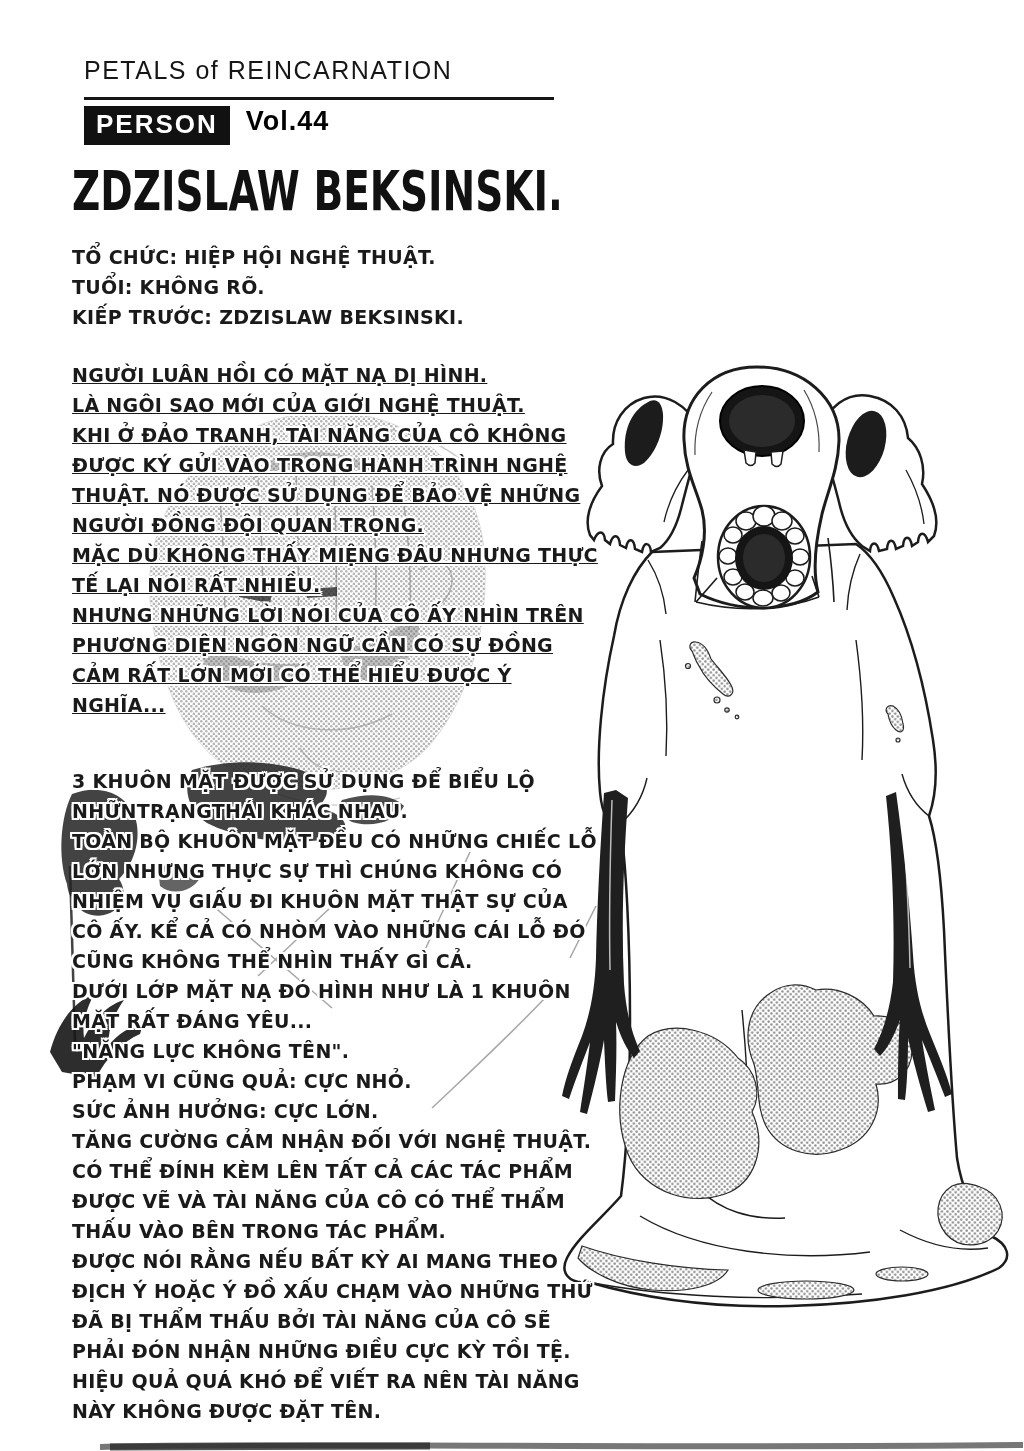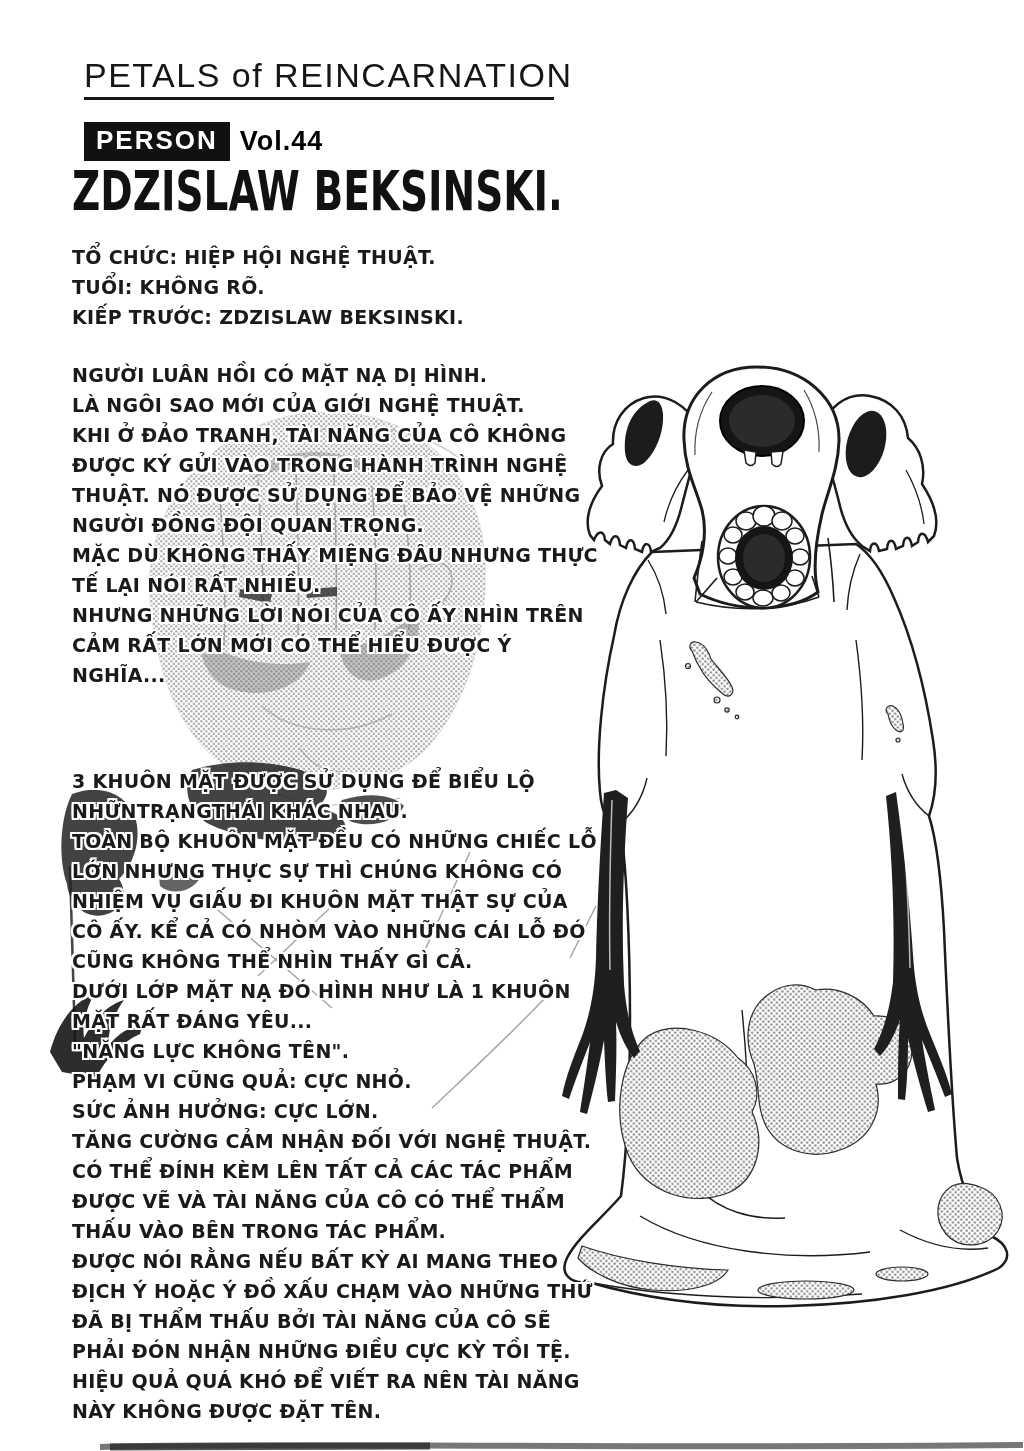--- a/index.html
+++ b/index.html
@@ -6,45 +6,45 @@
   .page{
     position:relative;width:1024px;height:1451px;margin:0 auto;
     background:#ffffff;overflow:hidden;
     font-family:"DejaVu Sans",sans-serif;color:#1c1c1c;
   }
   .art{position:absolute;left:0;top:0;width:1024px;height:1451px;z-index:1;pointer-events:none;}
   .layer{position:absolute;z-index:2;}
   
   .series{
     left:84px;top:56px;font-family:"Liberation Sans",sans-serif;
-    font-size:34px;font-weight:400;letter-spacing:1.5px;color:#161616;white-space:nowrap;
+    font-size:25px;font-weight:400;letter-spacing:1.5px;color:#161616;white-space:nowrap;
   }
   .rule{left:84px;top:97px;width:470px;height:3px;background:#161616;}
-  .badge-row{left:84px;top:122px;display:flex;align-items:center;gap:10px;}
+  .badge-row{left:84px;top:106px;display:flex;gap:16px;}
   .person-badge{
     background:#111111;color:#ffffff;font-weight:bold;font-size:26px;
     letter-spacing:2px;padding:3px 12px 5px 12px;font-family:"Liberation Sans",sans-serif;
   }
   .vol{font-weight:bold;font-size:27px;color:#000000;font-family:"Liberation Sans",sans-serif;letter-spacing:1px;}
   .char-name{
     left:72px;top:163px;font-size:50px;font-weight:800;line-height:1;
     font-family:"DejaVu Sans",sans-serif;letter-spacing:0px;color:#111;
     transform:scaleX(0.78) scaleY(1.12);transform-origin:left top;white-space:nowrap;
   }
   
   .txt{
     left:72px;width:575px;font-size:19px;font-weight:bold;line-height:30px;
     letter-spacing:0.3px;color:#1a1a1a;
     text-shadow:-2px 0 0 #fff,2px 0 0 #fff,0 -2px 0 #fff,0 2px 0 #fff,
       -1px -1px 0 #fff,1px 1px 0 #fff,-1px 1px 0 #fff,1px -1px 0 #fff,
       -2px -2px 0 #fff,2px 2px 0 #fff,-2px 2px 0 #fff,2px -2px 0 #fff;
   }
   .txt .line{white-space:nowrap;}
   .blockA{top:242px;}
-  .blockB{top:360px;}
+  .blockB{top:360px;text-decoration:underline;}
   .blockC{top:766px;}
   .blockD{top:1036px;}
 </style>
 </head>
 <body>
 
 <div class="page">
 
   <svg class="art" viewBox="0 0 1024 1451" role="img" aria-label="Reincarnator wearing three skull masks over a long stained gown, with thin black clawed arms">
     <defs>
@@ -215,20 +215,21 @@
   <div class="layer txt blockB">
       <div class="line">NGƯỜI LUÂN HỒI CÓ MẶT NẠ DỊ HÌNH.</div>
       <div class="line">LÀ NGÔI SAO MỚI CỦA GIỚI NGHỆ THUẬT.</div>
       <div class="line">KHI Ở ĐẢO TRANH, TÀI NĂNG CỦA CÔ KHÔNG</div>
       <div class="line">ĐƯỢC KÝ GỬI VÀO TRONG HÀNH TRÌNH NGHỆ</div>
       <div class="line">THUẬT. NÓ ĐƯỢC SỬ DỤNG ĐỂ BẢO VỆ NHỮNG</div>
       <div class="line">NGƯỜI ĐỒNG ĐỘI QUAN TRỌNG.</div>
       <div class="line">MẶC DÙ KHÔNG THẤY MIỆNG ĐÂU NHƯNG THỰC</div>
       <div class="line">TẾ LẠI NÓI RẤT NHIỀU.</div>
       <div class="line">NHƯNG NHỮNG LỜI NÓI CỦA CÔ ẤY NHÌN TRÊN</div>
+      <div class="line">PHƯƠNG DIỆN NGÔN NGỮ CẦN CÓ SỰ ĐỒNG</div>
       <div class="line">CẢM RẤT LỚN MỚI CÓ THỂ HIỂU ĐƯỢC Ý</div>
       <div class="line">NGHĨA...</div>
     </div>
   <div class="layer txt blockC">
       <div class="line">3 KHUÔN MẶT ĐƯỢC SỬ DỤNG ĐỂ BIỂU LỘ</div>
       <div class="line">NHỮNTRẠNGTHÁI KHÁC NHAU.</div>
       <div class="line">TOÀN BỘ KHUÔN MẶT ĐỀU CÓ NHỮNG CHIẾC LỖ</div>
       <div class="line">LỚN NHƯNG THỰC SỰ THÌ CHÚNG KHÔNG CÓ</div>
       <div class="line">NHIỆM VỤ GIẤU ĐI KHUÔN MẶT THẬT SỰ CỦA</div>
       <div class="line">CÔ ẤY. KỂ CẢ CÓ NHÒM VÀO NHỮNG CÁI LỖ ĐÓ</div>

